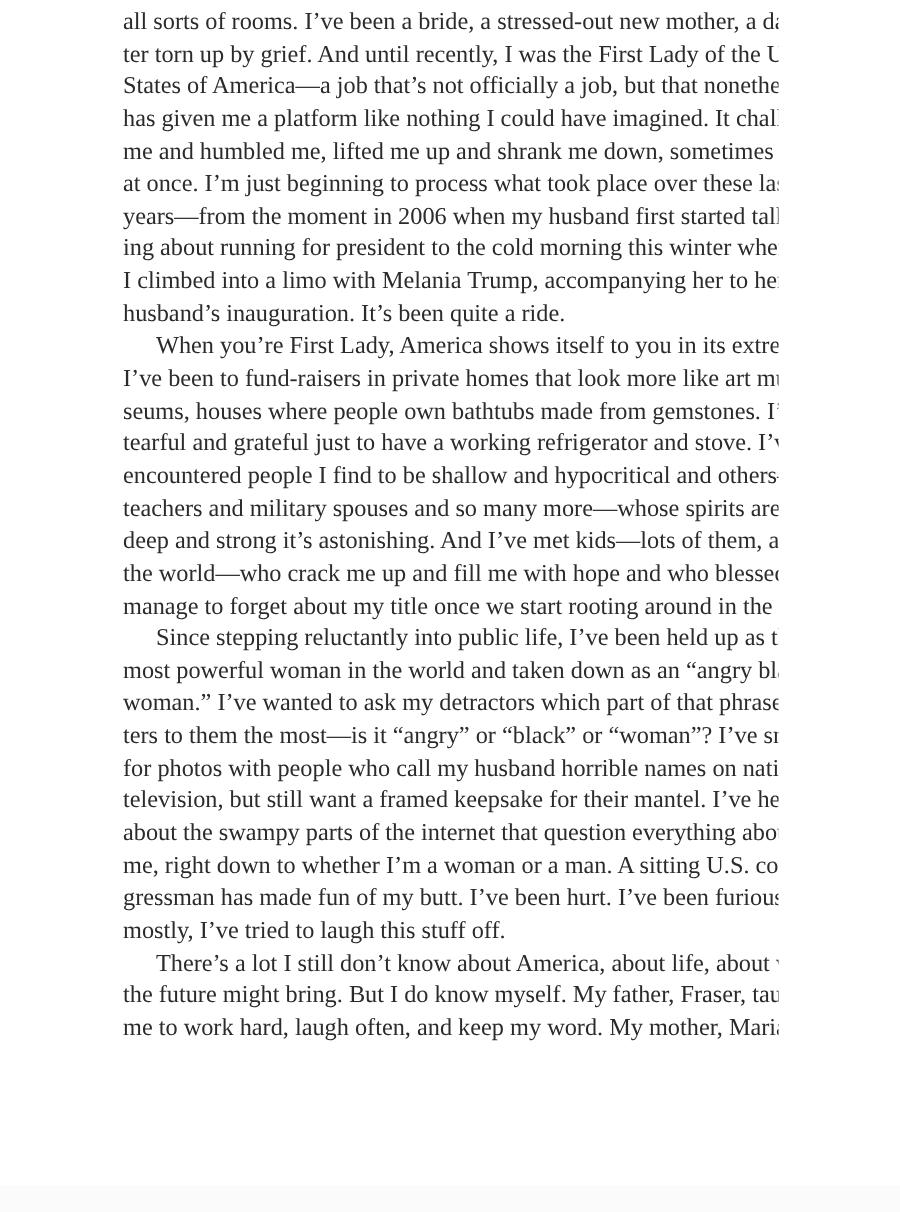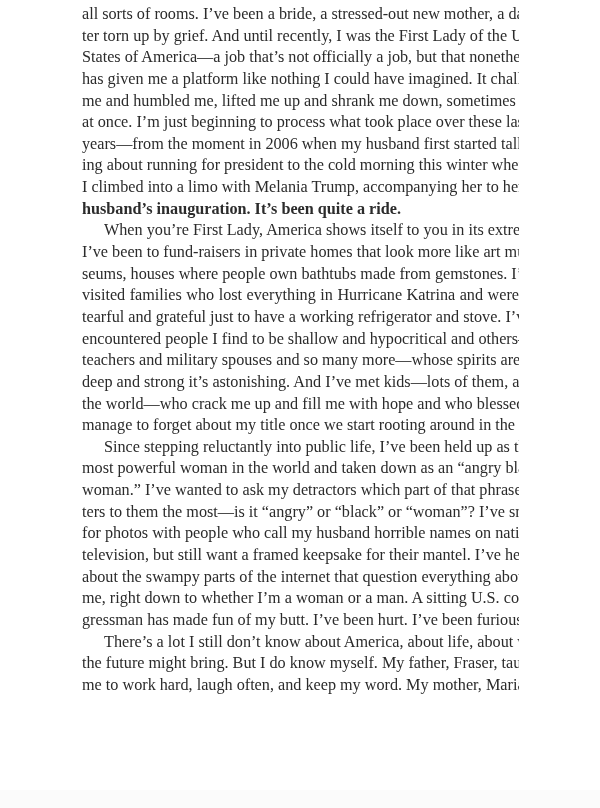--- a/index.html
+++ b/index.html
@@ -15,21 +15,21 @@
     color: #2b2b2b;
   }
   .line {
     display: block;
     height: 21.65px;
     white-space: nowrap;
     text-align: justify;
     text-align-last: justify;
     overflow: hidden;
   }
-  .line.last { text-align-last: left; font-weight: bold; }
+  .line.last { text-align-last: left; }
   .line.indent { text-indent: 22px; }
   .footer-band {
     position: absolute; left: 0; right: 0; bottom: 0; height: 18px;
     background: #fbfbfb;
   }
 </style>
 </head>
 <body>
 
 <div class="page">
@@ -44,39 +44,39 @@
     <span class="line">years—from the moment in 2006 when my husband first started talk-</span>
     <span class="line">ing about running for president to the cold morning this winter when</span>
     <span class="line">I climbed into a limo with Melania Trump, accompanying her to her</span>
     <span class="line last">husband’s inauguration. It’s been quite a ride.</span>
   </div>
 
   <div>
     <span class="line indent">When you’re First Lady, America shows itself to you in its extremes.</span>
     <span class="line">I’ve been to fund-raisers in private homes that look more like art mu-</span>
     <span class="line">seums, houses where people own bathtubs made from gemstones. I’ve</span>
-    <span class="line">visited families who lost everything in Hurricane Katrina and were</span>
     <span class="line">tearful and grateful just to have a working refrigerator and stove. I’ve</span>
     <span class="line">encountered people I find to be shallow and hypocritical and others—</span>
     <span class="line">teachers and military spouses and so many more—whose spirits are so</span>
     <span class="line">deep and strong it’s astonishing. And I’ve met kids—lots of them, all over</span>
     <span class="line">the world—who crack me up and fill me with hope and who blessedly</span>
     <span class="line">manage to forget about my title once we start rooting around in the dirt</span>
   </div>
 
   <div>
     <span class="line indent">Since stepping reluctantly into public life, I’ve been held up as the</span>
     <span class="line">most powerful woman in the world and taken down as an “angry black</span>
     <span class="line">woman.” I’ve wanted to ask my detractors which part of that phrase mat-</span>
     <span class="line">ters to them the most—is it “angry” or “black” or “woman”? I’ve smiled</span>
     <span class="line">for photos with people who call my husband horrible names on national</span>
     <span class="line">television, but still want a framed keepsake for their mantel. I’ve heard</span>
     <span class="line">about the swampy parts of the internet that question everything about</span>
     <span class="line">me, right down to whether I’m a woman or a man. A sitting U.S. con-</span>
     <span class="line">gressman has made fun of my butt. I’ve been hurt. I’ve been furious. But</span>
+    <span class="line last">mostly, I’ve tried to laugh this stuff off.</span>
   </div>
 
   <div>
     <span class="line indent">There’s a lot I still don’t know about America, about life, about what</span>
     <span class="line">the future might bring. But I do know myself. My father, Fraser, taught</span>
     <span class="line">me to work hard, laugh often, and keep my word. My mother, Marian,</span>
   </div>
 </div>
 
 <div class="footer-band"></div>

